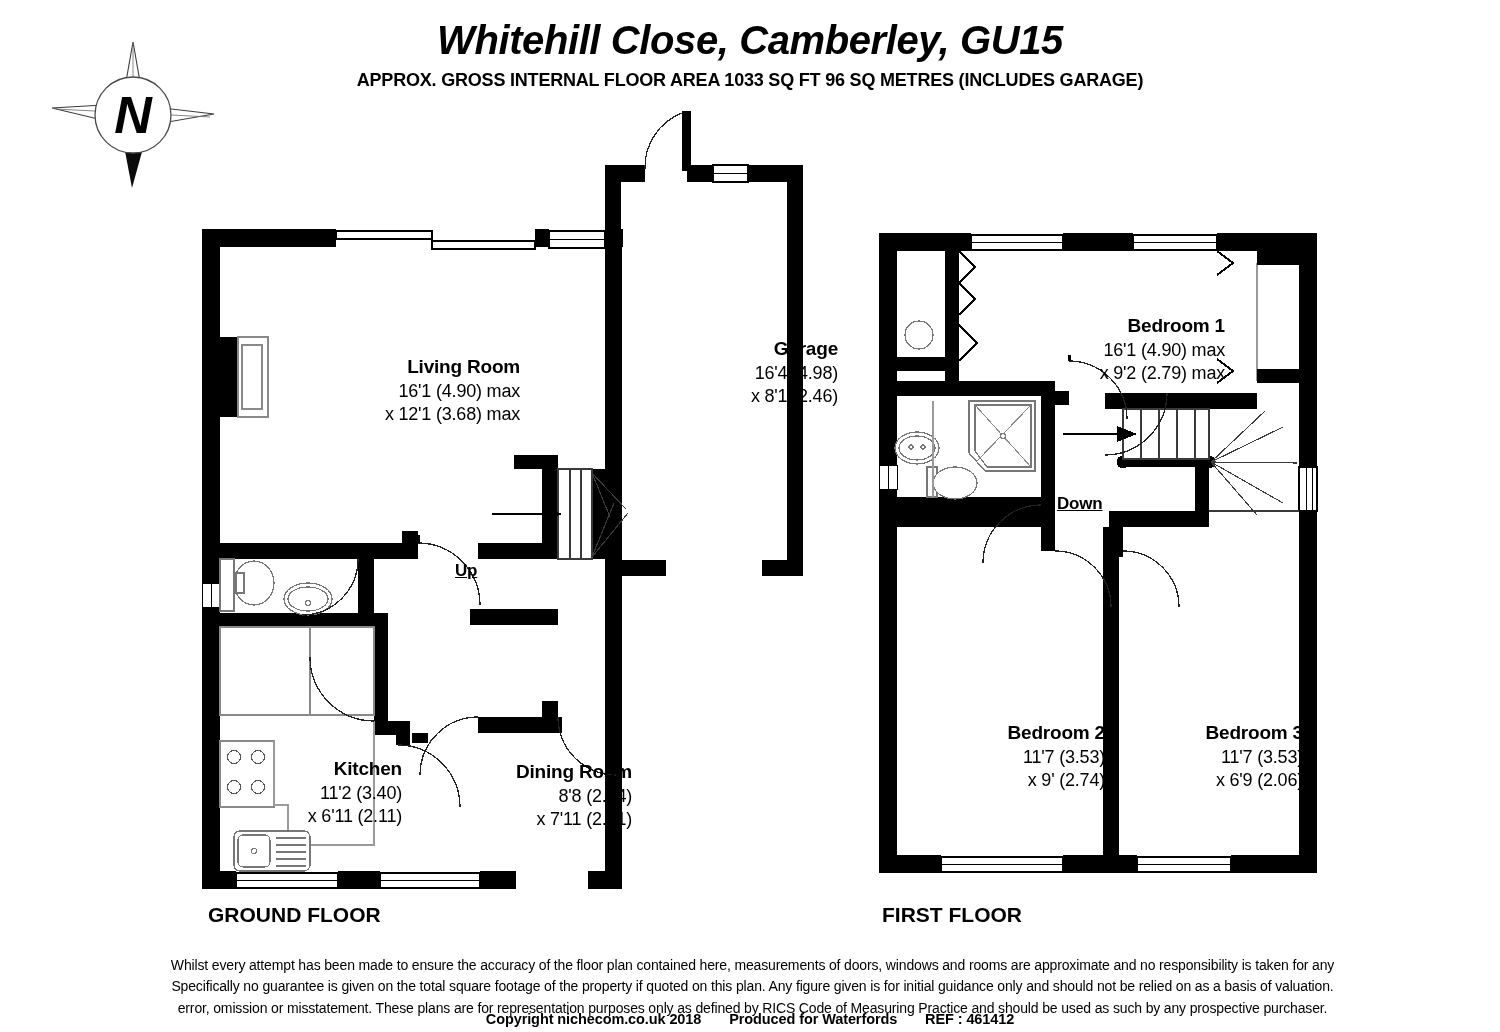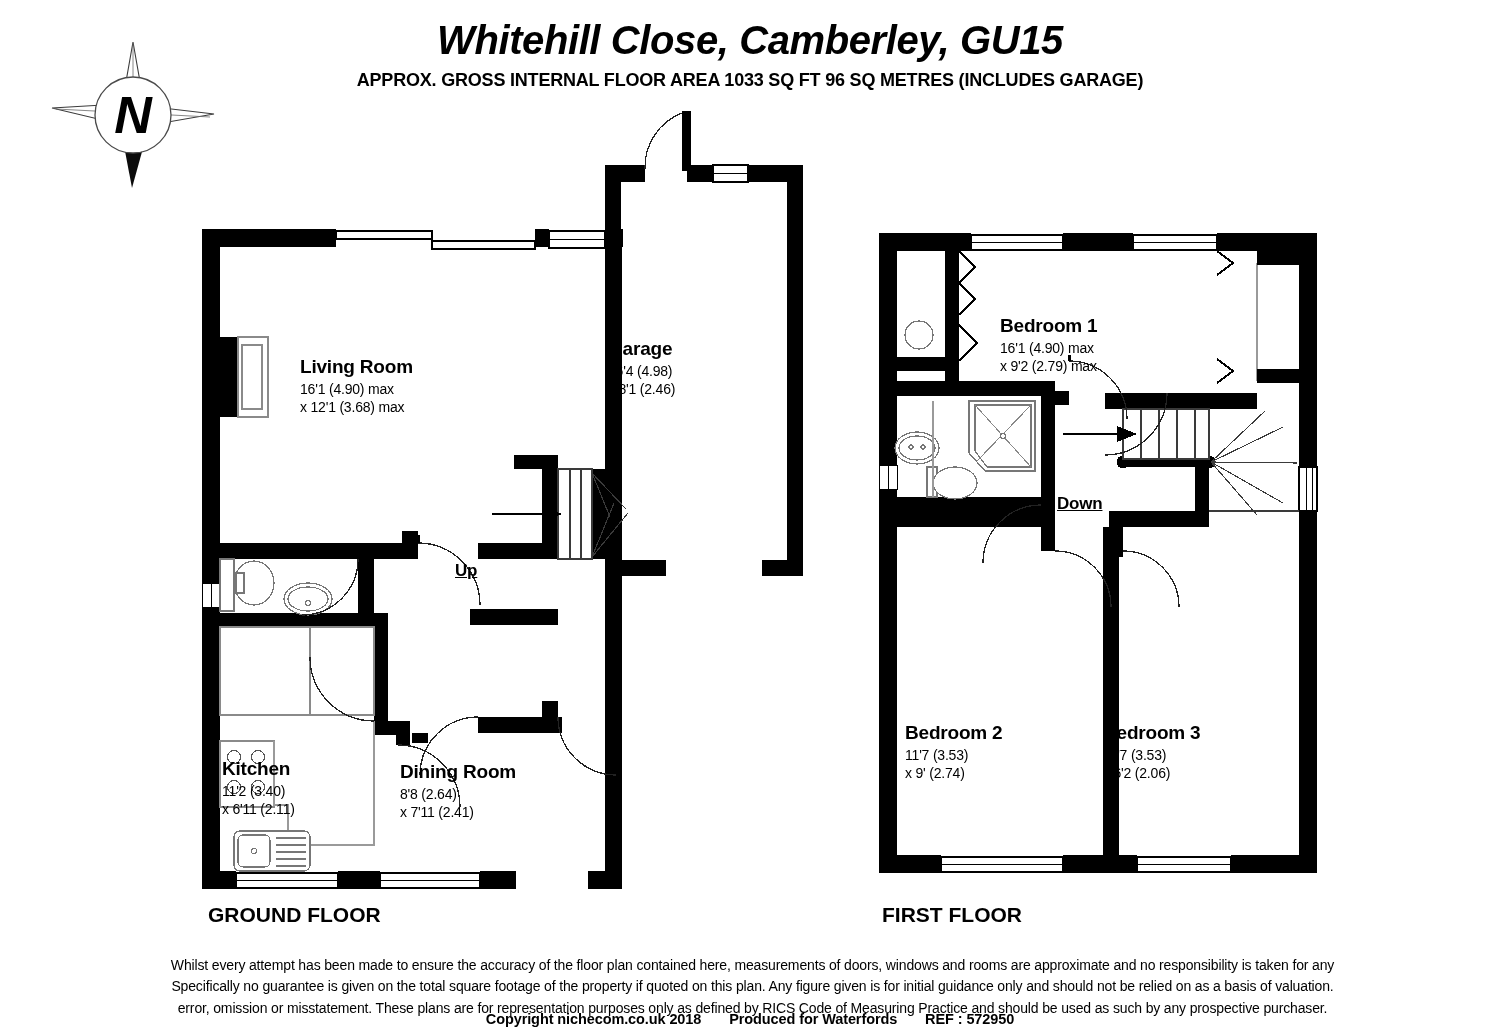--- a/index.html
+++ b/index.html
@@ -45,31 +45,31 @@
   
   #compass { left: 48px; top: 38px; width: 170px; height: 155px; }
 
   
   #ground-plan { left: 190px; top: 105px; width: 620px; height: 800px; }
   #first-plan  { left: 865px; top: 215px; width: 470px; height: 690px; }
 
   
   .room-label {
     position: absolute;
-    text-align: left;
+    text-align: right;
     line-height: 1.30;
     white-space: nowrap;
   }
   .room-label .rname {
     font-size: 19px;
     font-weight: bold;
     letter-spacing: -0.2px;
   }
   .room-label .rdim {
-    font-size: 14px;
+    font-size: 18px;
     font-weight: normal;
     letter-spacing: -0.2px;
   }
 
   .dir-label {
     position: absolute;
     font-size: 17px;
     font-weight: bold;
     letter-spacing: -0.2px;
     text-decoration: underline;
@@ -304,21 +304,21 @@
     <div class="rdim">16'4 (4.98)</div>
     <div class="rdim">x 8'1 (2.46)</div>
   </div>
 
   <div class="room-label" style="left:222px; top:757px; width:180px;">
     <div class="rname">Kitchen</div>
     <div class="rdim">11'2 (3.40)</div>
     <div class="rdim">x 6'11 (2.11)</div>
   </div>
 
-  <div class="room-label" style="left:400px; top:760px; width:210px;">
+  <div class="room-label" style="left:422px; top:760px; width:210px;">
     <div class="rname">Dining Room</div>
     <div class="rdim">8'8 (2.64)</div>
     <div class="rdim">x 7'11 (2.41)</div>
   </div>
 
   <div id="first-plan" class="abs">
     <svg width="470" height="690" viewBox="0 0 470 690" shape-rendering="crispEdges">
 
       <g>
 
@@ -460,31 +460,31 @@
 
   <div class="room-label" style="left:905px; top:721px; width:200px;">
     <div class="rname">Bedroom 2</div>
     <div class="rdim">11'7 (3.53)</div>
     <div class="rdim">x 9' (2.74)</div>
   </div>
 
   <div class="room-label" style="left:1103px; top:721px; width:200px;">
     <div class="rname">Bedroom 3</div>
     <div class="rdim">11'7 (3.53)</div>
-    <div class="rdim">x 6'2 (2.06)</div>
+    <div class="rdim">x 6'9 (2.06)</div>
   </div>
 
   <div class="floor-label" style="left:208px; top:903px;">GROUND FLOOR</div>
   <div class="floor-label" style="left:882px; top:903px;">FIRST FLOOR</div>
 
   <div id="disclaimer">
     <div>Whilst every attempt has been made to ensure the accuracy of the floor plan contained here, measurements of doors, windows and rooms are approximate and no responsibility is taken for any</div>
     <div>Specifically no guarantee is given on the total square footage of the property if quoted on this plan. Any figure given is for initial guidance only and should not be relied on as a basis of valuation.</div>
     <div>error, omission or misstatement. These plans are for representation purposes only as defined by RICS Code of Measuring Practice and should be used as such by any prospective purchaser.</div>
   </div>
 
   <div id="credits">
     <span>Copyright nichecom.co.uk 2018</span>
     <span>Produced for Waterfords</span>
-    <span>REF : 572950</span>
+    <span>REF : 461412</span>
   </div>
 
 </div>
 
 </body></html>

